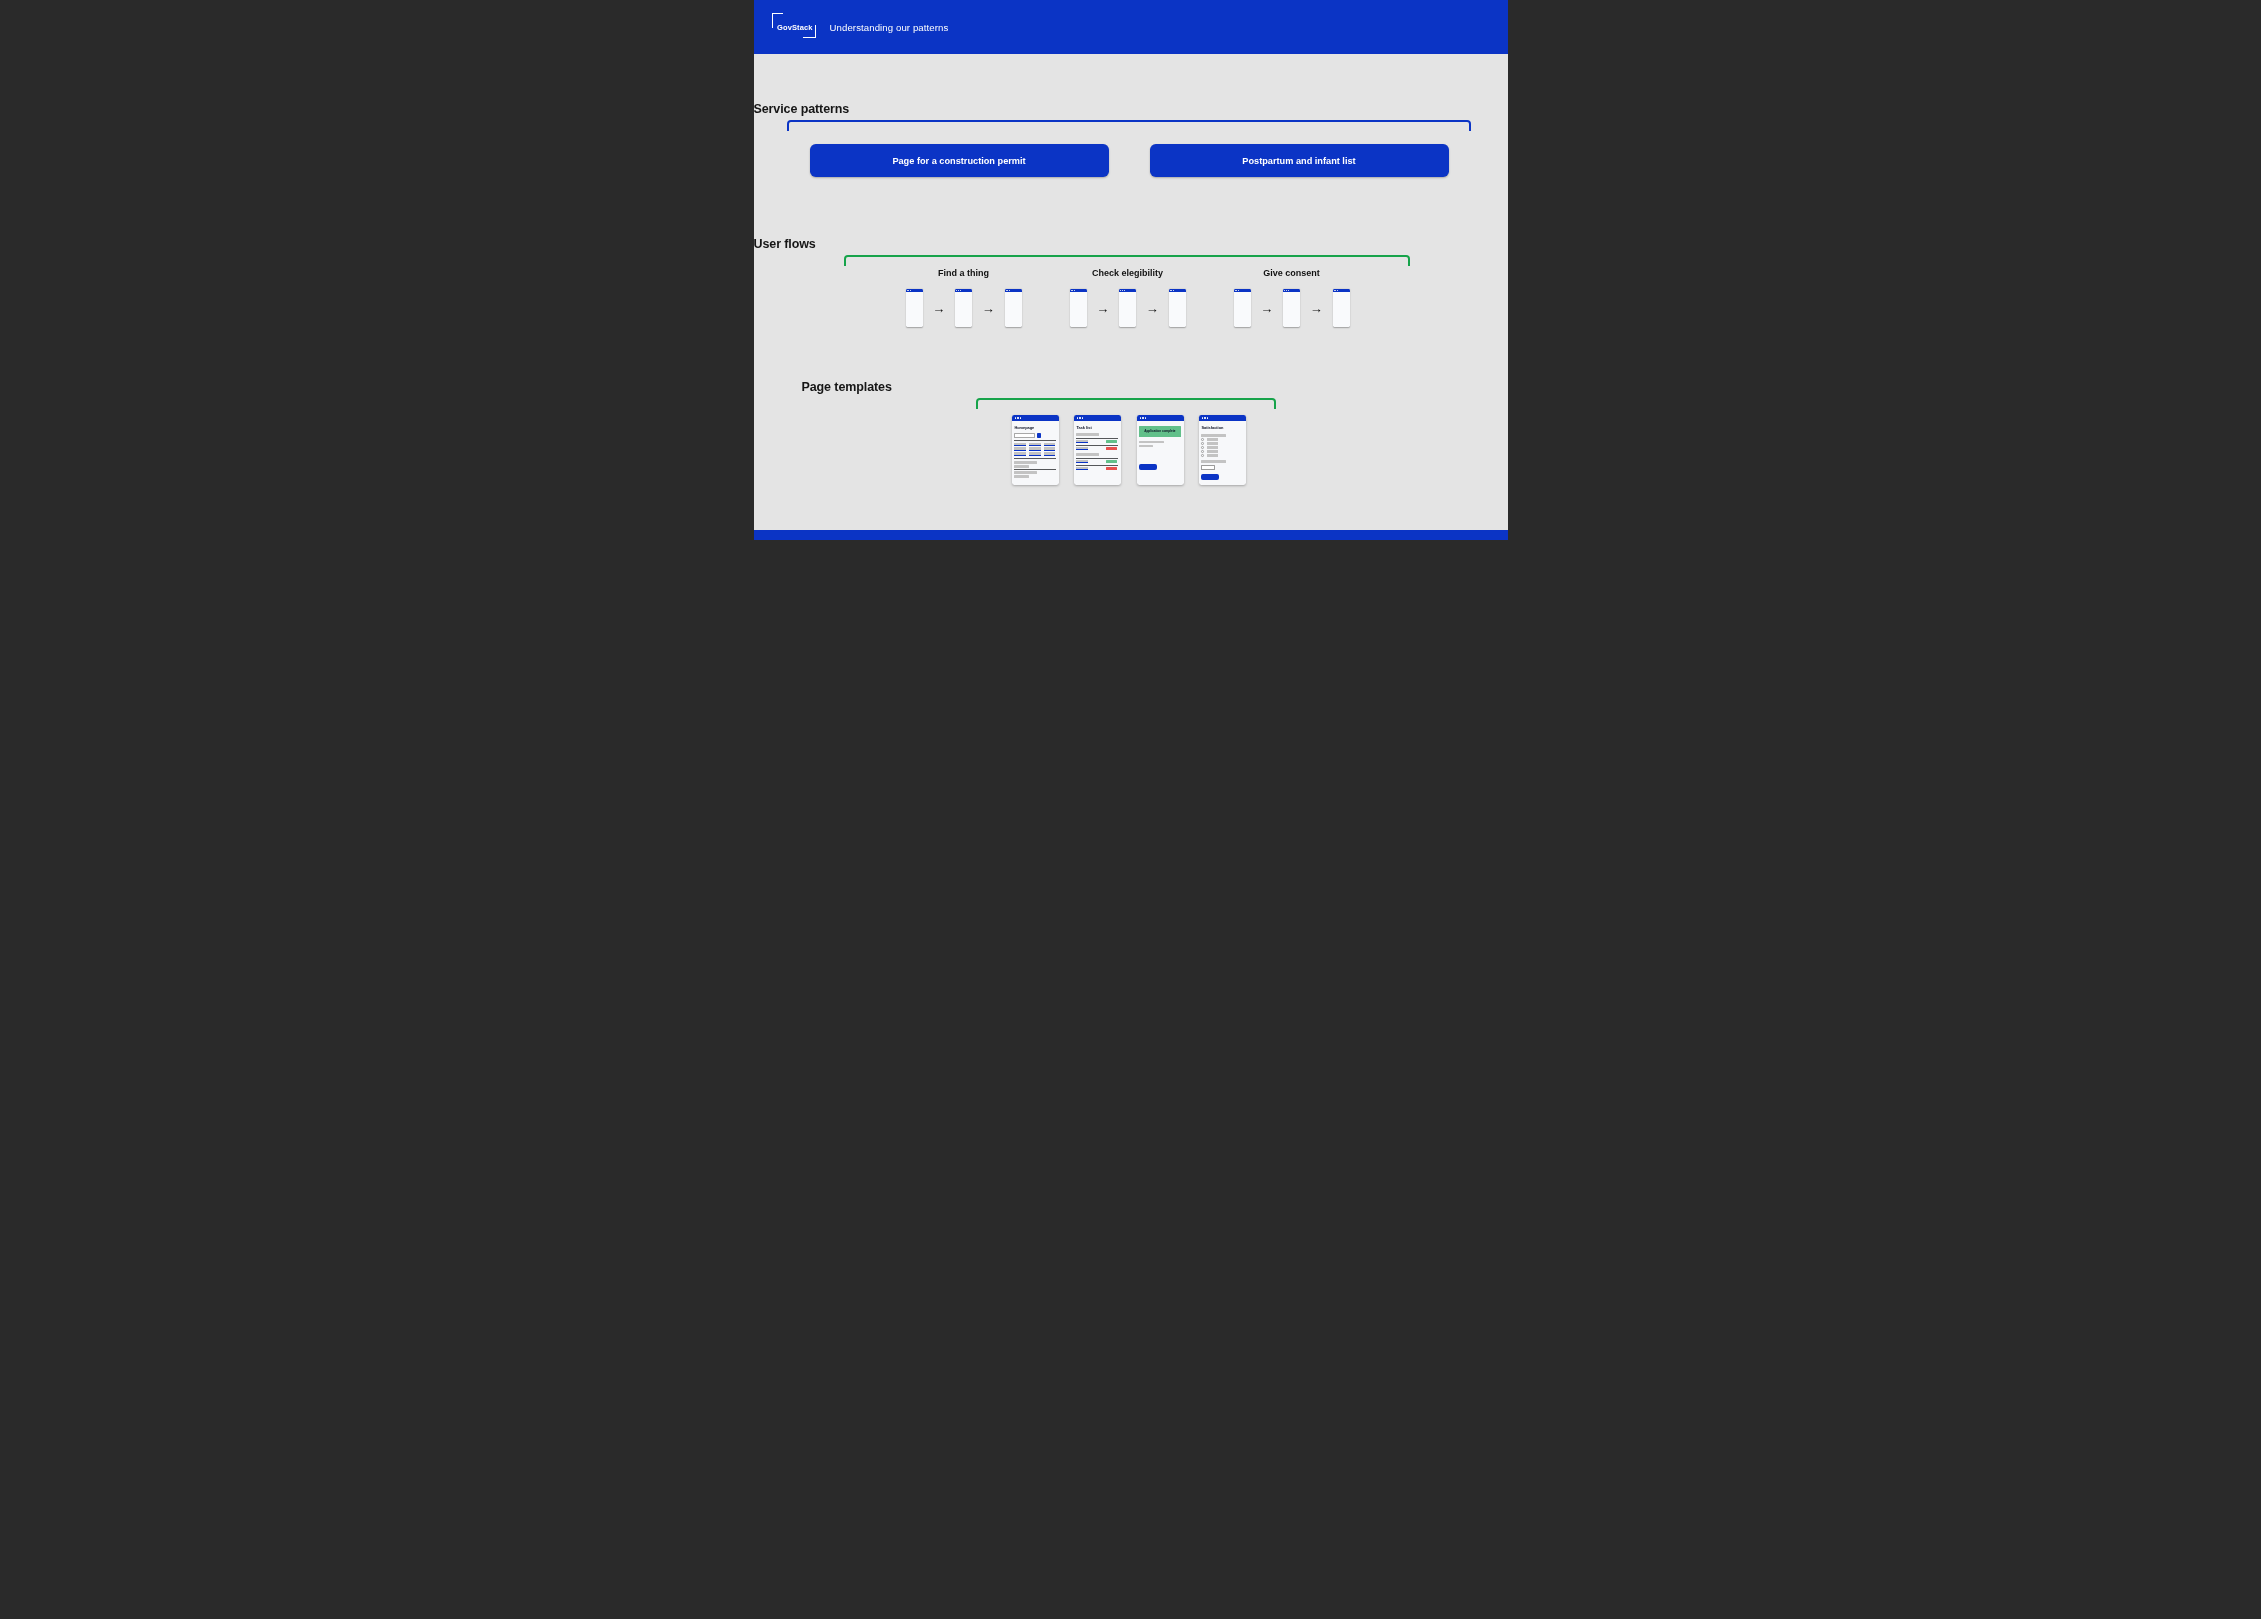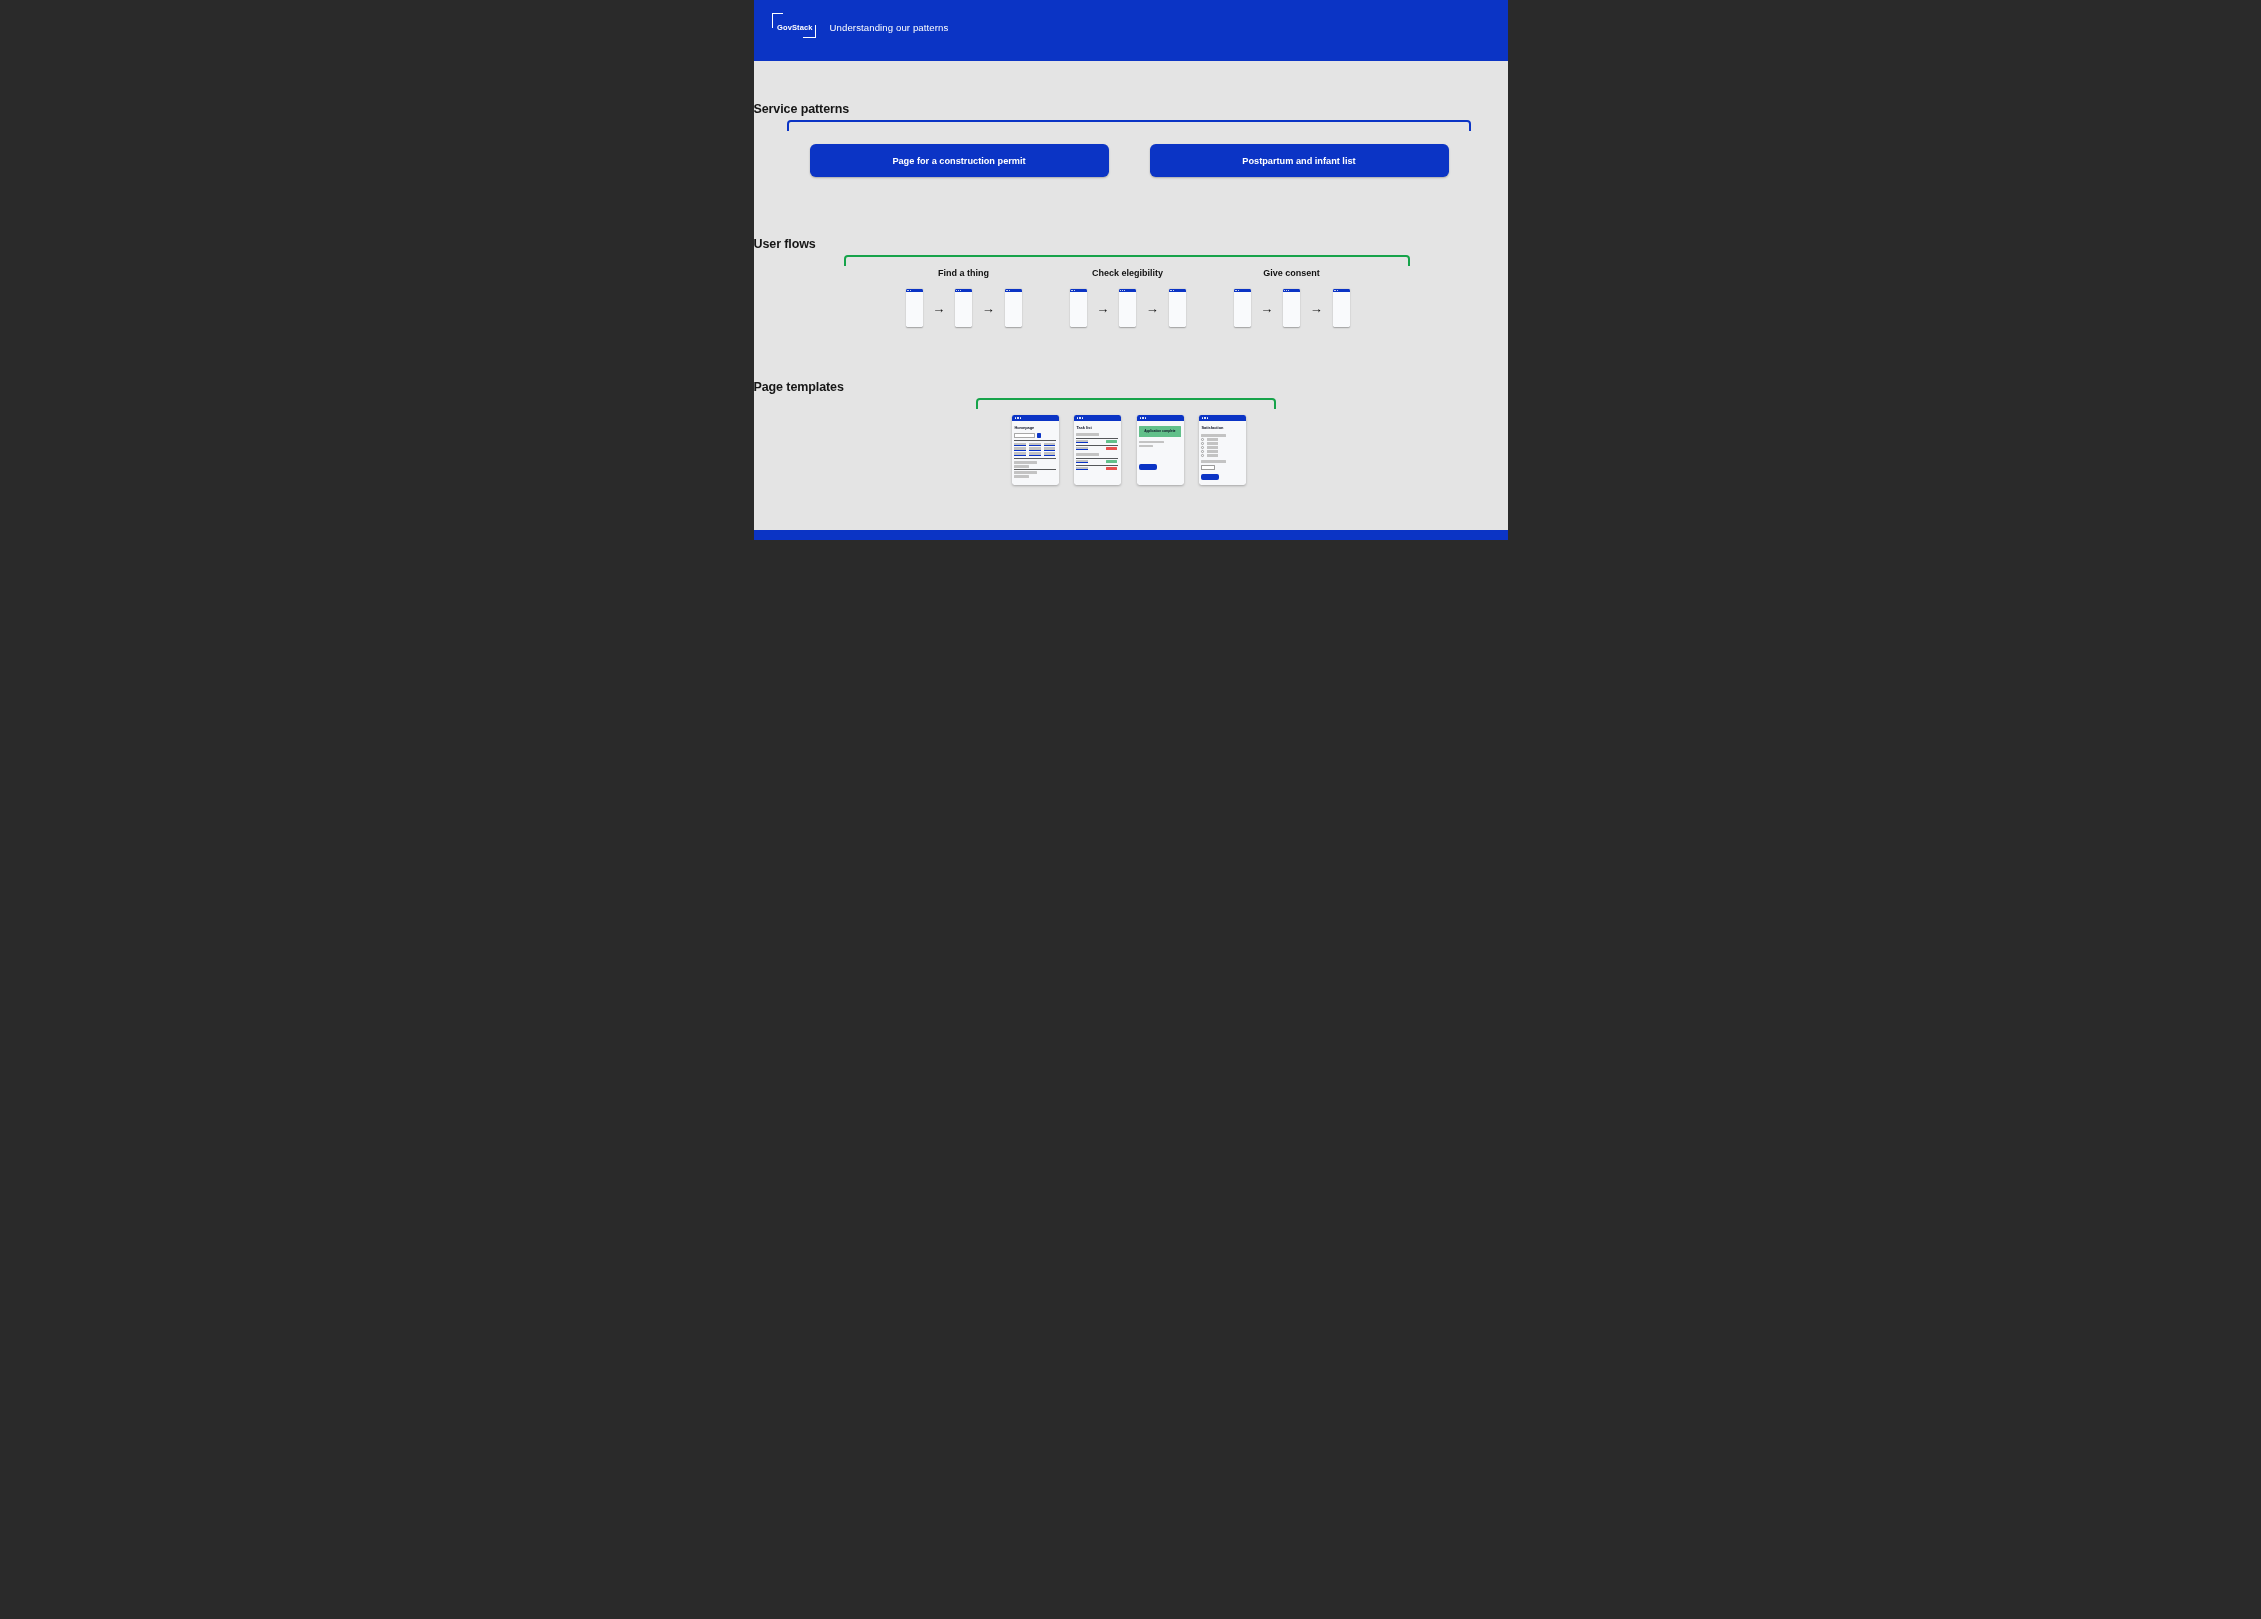--- a/index.html
+++ b/index.html
@@ -7,21 +7,21 @@
   body { font-family: "Liberation Sans", sans-serif; }
   #page {
     position: relative;
     width: 754px; height: 540px;
     background: var(--bg, #e4e4e4);
     overflow: hidden;
     margin: 0 auto;
   }
   
   .header {
-    position: absolute; top:0; left:0; right:0; height:61px;
+    position: absolute; top:0; left:0; right:0; height:54px;
     background: var(--blue, #0b34c5);
   }
   .logo {
     position:absolute; left:18px; top:13px; width:44px; height:25px;
     color:#fff;
   }
   .logo .bracket-tl {
     position:absolute; left:0; top:0; width:11.6px; height:14.5px;
     border-left:1.7px solid #fff; border-top:1.7px solid #fff;
   }
@@ -40,21 +40,21 @@
     color:#fff; font-size:9.6px; font-weight:400; letter-spacing:0.1px;
   }
   
   .section-title {
     position:absolute; left:0; width:100%;
     font-size:12.5px; font-weight:700; color:#161616;
     letter-spacing:-0.1px;
   }
   #t-service   { top:102px; }
   #t-flows     { top:237px; }
-  #t-templates { top:380px; }
+  #t-templates { top:380px;margin-left:48px; }
   
   .bracket {
     position:absolute; height:11px;
     border-style:solid; border-width:2.4px 2.4px 0 2.4px;
     border-radius:3.9px 3.9px 0 0;
   }
   .bracket.blue  { border-color: var(--blue, #0b34c5); }
   .bracket.green { border-color: var(--green, #16a34a); }
   #br-service   { left:33px;  width:684px; top:120px; }
   #br-flows     { left:90px; width:566px; top:255px; }

